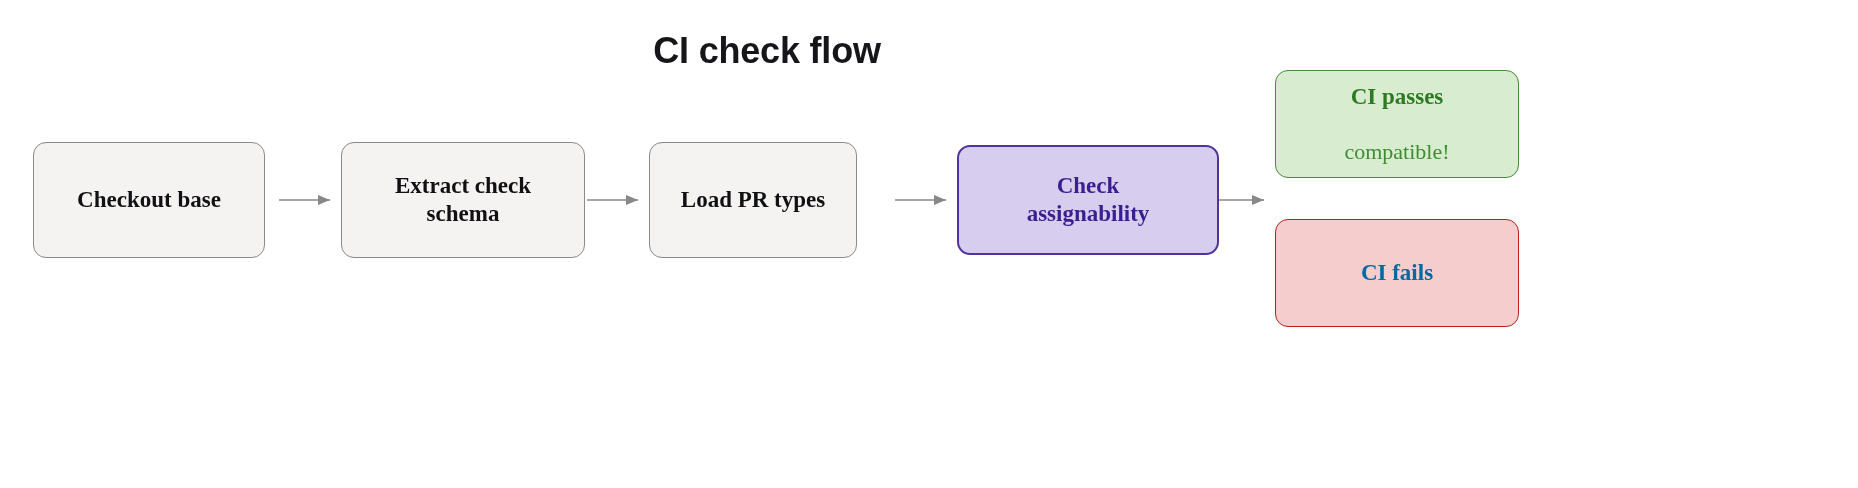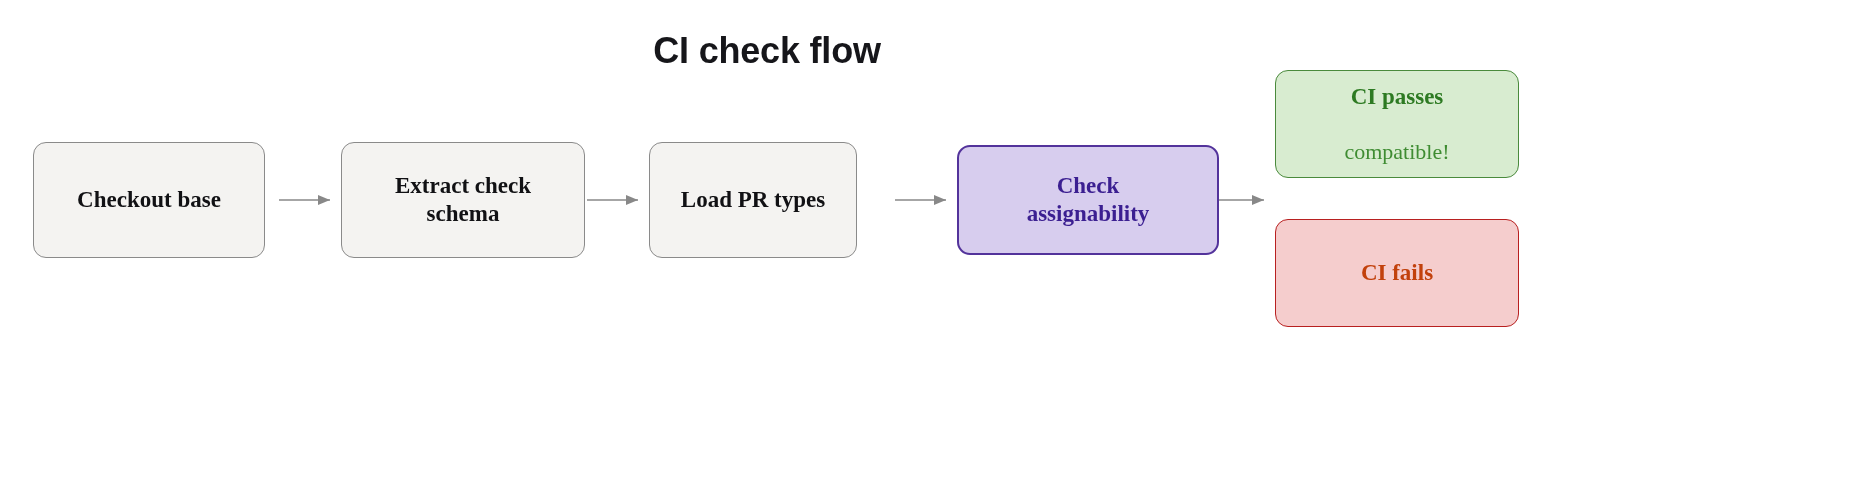--- a/index.html
+++ b/index.html
@@ -81,21 +81,21 @@
   }
   .node.success .title-line { color: #2d7a22; }
   .node.success .sub-line  { color: #3f8c32; margin-top: 28px; }
 
   
   .node.danger {
     background: #f5cdcd;
     border: 1.8px solid #b82020;
     color: #a30f12;
   }
-  .node.danger .title-line { color: #c2410c; }
+  .node.danger .title-line { color: #0369a1; }
   .node.danger .sub-line  { color: #b02026; }
 
   
   #node-checkout      { left: 33px;   top: 142px; width: 232px; height: 116px; }
   #node-extract       { left: 341px;  top: 142px; width: 244px; height: 116px; }
   #node-loadtypes     { left: 649px;  top: 142px; width: 208px; height: 116px; }
   #node-check         { left: 957px;  top: 145px; width: 262px; height: 110px; }
   #node-pass          { left: 1275px; top: 70px;  width: 244px; height: 108px; }
   #node-fail          { left: 1275px; top: 219px; width: 244px; height: 108px; }
 

